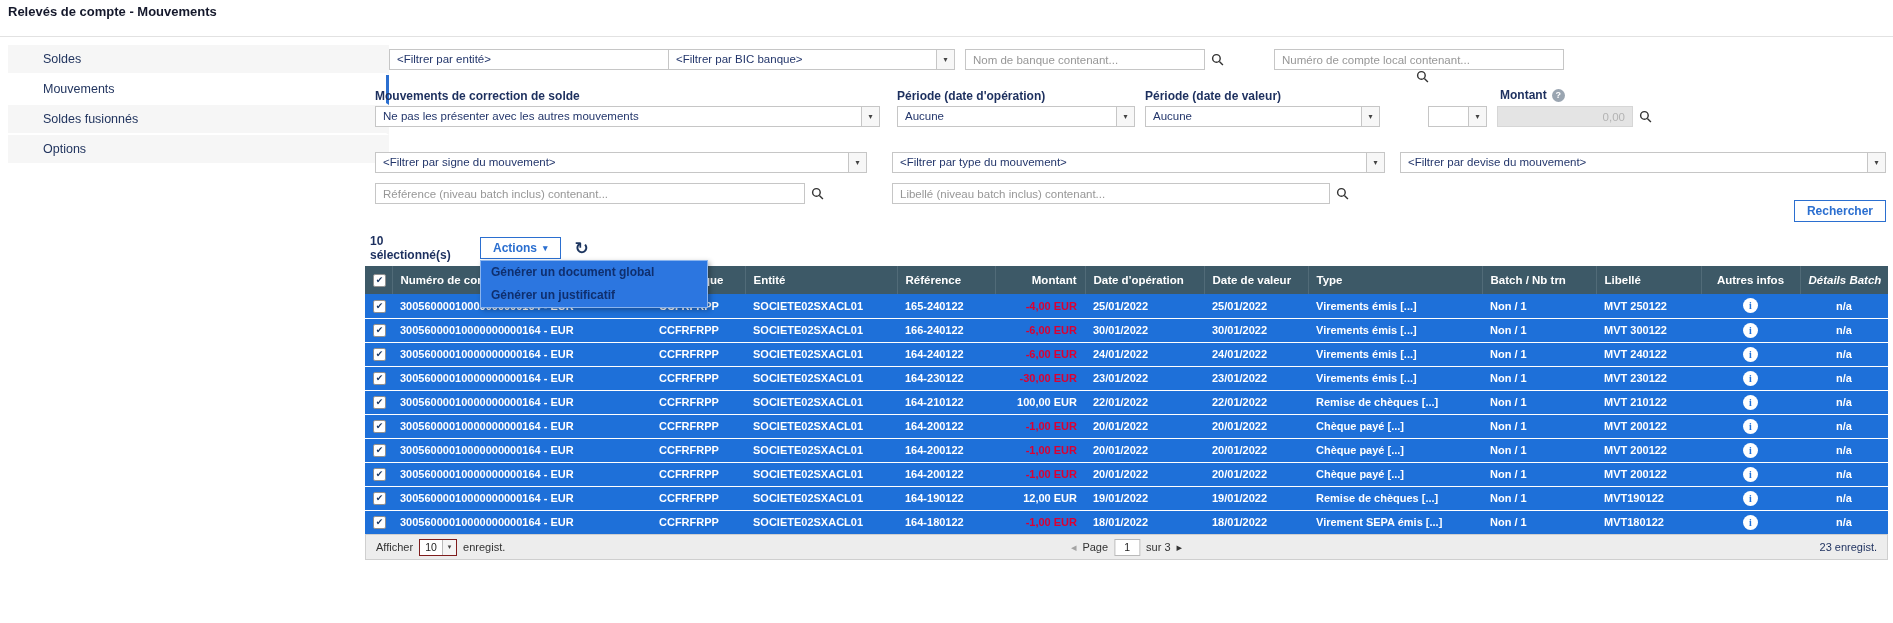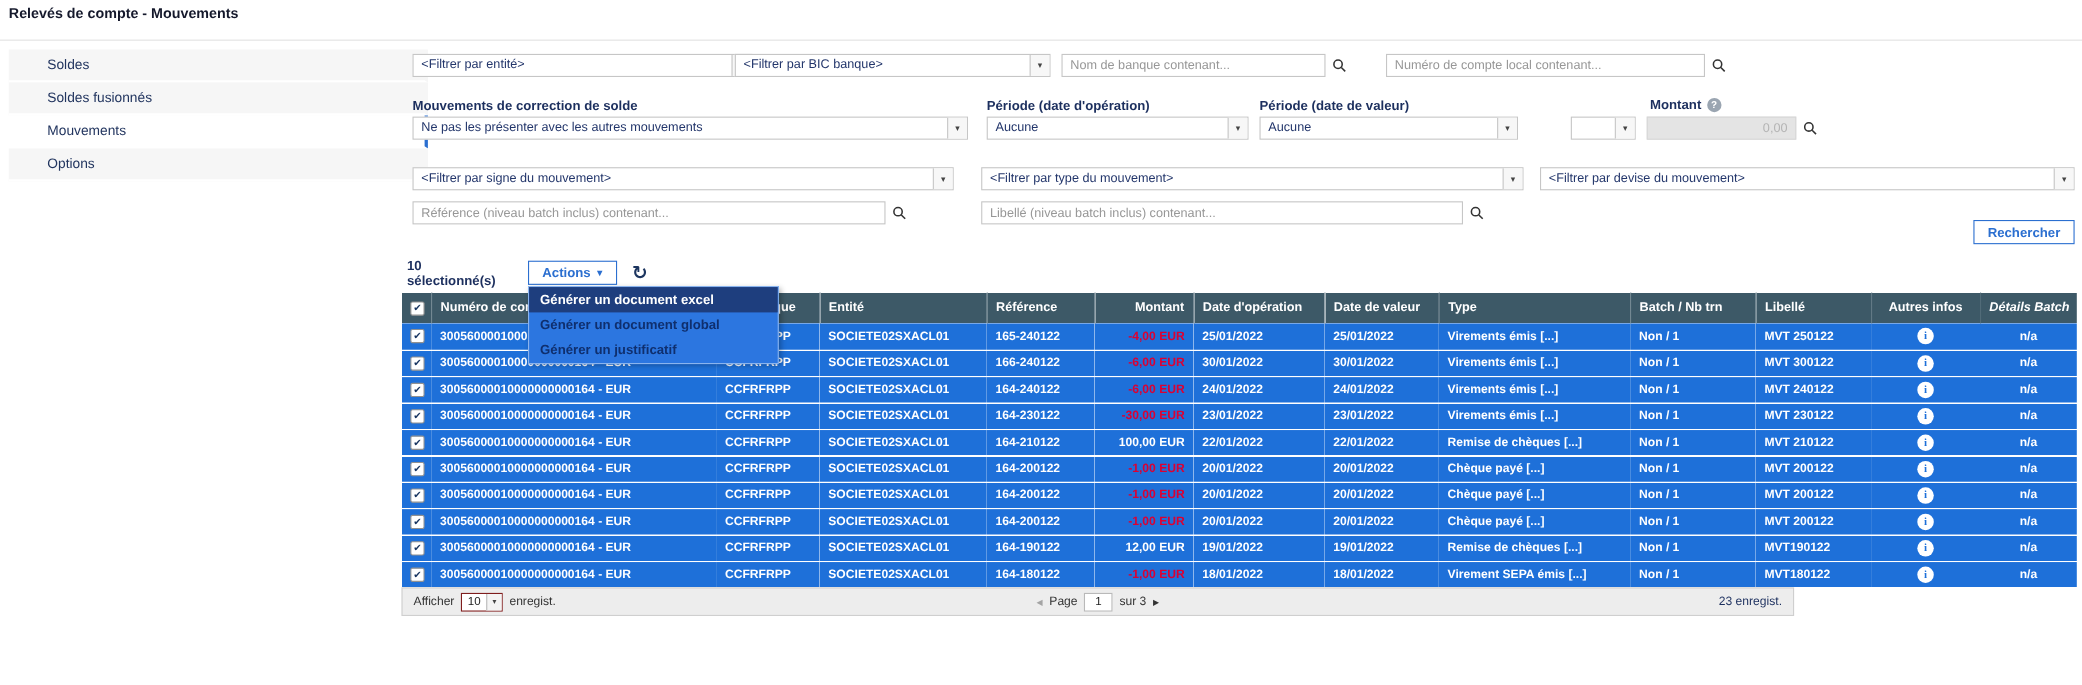--- a/index.html
+++ b/index.html
@@ -64,21 +64,21 @@
   td.amt.neg { color:#dc0032; }
   .sorticon { float:right; font-size:11px; }
   .check { width:13px; height:13px; background:#fff; border:1px solid #919191; border-radius:2px;
            display:inline-flex; align-items:center; justify-content:center; font-size:9px;
            color:#16335f; font-weight:bold; cursor:pointer; vertical-align:middle; }
   .info { width:15px; height:15px; border-radius:50%; background:#fff; color:#1e70d9; font-weight:bold;
           font-size:10px; font-family:"Liberation Serif",serif; display:inline-flex; align-items:center;
           justify-content:center; cursor:pointer; }
 
   
-  .tfoot { position:absolute; left:365px; top:534px; width:1266px; height:26px; background:#ededed;
+  .tfoot { position:absolute; left:365px; top:534px; width:1523px; height:26px; background:#ededed;
            border:1px solid #cfcfcf; display:flex; align-items:center; padding:0 10px; font-size:11px; color:#333; }
   .pgsel { display:flex; align-items:stretch; height:17px; border:1px solid #7f1d1d; background:#fff; margin:0 6px; }
   .pgsel .val { width:22px; font-size:10.5px; color:#222; text-align:center; line-height:15px; }
   .pgsel .arrow { width:14px; border-left:1px solid #b9b9b9; background:#f4f4f4; display:flex;
                   align-items:center; justify-content:center; font-size:7px; color:#444; }
   .pager { position:absolute; left:50%; transform:translateX(-50%); display:flex; align-items:center; gap:6px; }
   .pginput { width:26px; height:17px; border:1px solid #b9b9b9; text-align:center; font-size:10.5px; color:#222; }
   .pgarrow { font-size:11px; cursor:pointer; }
   .pgarrow.disabled { color:#a4a4a4; }
   .total { margin-left:auto; font-weight:normal; color:#1c2f5e; }
@@ -86,43 +86,43 @@
 </head>
 <body>
 
 <div class="app">
 
   <div class="page-title">Relevés de compte - Mouvements</div>
   <div class="title-sep"></div>
 
   <nav class="sidebar">
     <div class="side-item">Soldes</div>
+    <div class="side-item active">Mouvements</div>
     <div class="side-item">Soldes fusionnés</div>
-    <div class="side-item active">Mouvements</div>
     <div class="side-item">Options</div>
   </nav>
 
-  <div class="abs sel" style="left:375px; top:49px; width:309px;">
+  <div class="abs sel" style="left:389px; top:49px; width:309px;">
     <span class="val">&lt;Filtrer par entité&gt;</span>
     <span class="arrow">▾</span>
   </div>
   <div class="abs sel" style="left:668px; top:49px; width:287px;">
     <span class="val">&lt;Filtrer par BIC banque&gt;</span>
     <span class="arrow">▾</span>
   </div>
   <div class="abs fieldrow" style="left:965px; top:49px; width:268px;">
     <input class="inp" style="width: 240px;" placeholder="Nom de banque contenant...">
     <span class="iconbtn">
       <svg width="13" height="13" viewBox="0 0 24 24">
           <circle cx="10" cy="10" r="7" fill="none" stroke="#333" stroke-width="2.6"></circle>
           <line x1="15.5" y1="15.5" x2="22" y2="22" stroke="#333" stroke-width="2.6"></line>
         </svg>
     </span>
   </div>
-  <div class="abs fieldrow" style="left:1260px; top:49px; width:318px;">
+  <div class="abs fieldrow" style="left:1260px; top:49px; width:318px;flex-direction:column;">
     <input class="inp" style="width: 290px;" placeholder="Numéro de compte local contenant...">
     <span class="iconbtn">
       <svg width="13" height="13" viewBox="0 0 24 24">
           <circle cx="10" cy="10" r="7" fill="none" stroke="#333" stroke-width="2.6"></circle>
           <line x1="15.5" y1="15.5" x2="22" y2="22" stroke="#333" stroke-width="2.6"></line>
         </svg>
     </span>
   </div>
 
   <div class="abs flabel" style="left:375px; top:89px;">Mouvements de correction de solde</div>
@@ -199,21 +199,20 @@
   <div class="actions-row">
     <span class="sel-count">10 sélectionné(s)</span>
     <button class="btn-outline" style="margin-left:18px;">
       <span>Actions</span>
       <span class="caret">▾</span>
     </button>
     <span class="refresh">↻</span>
   </div>
 
   <div class="menu">
-    <div class="menu-item active">Générer un document excel</div>
     <div class="menu-item">Générer un document global</div>
     <div class="menu-item">Générer un justificatif</div>
   </div>
 
   <div class="tablewrap">
     <table>
       <colgroup>
         <col style="width:27px">
           <col style="width:259px">
           <col style="width:94px">

